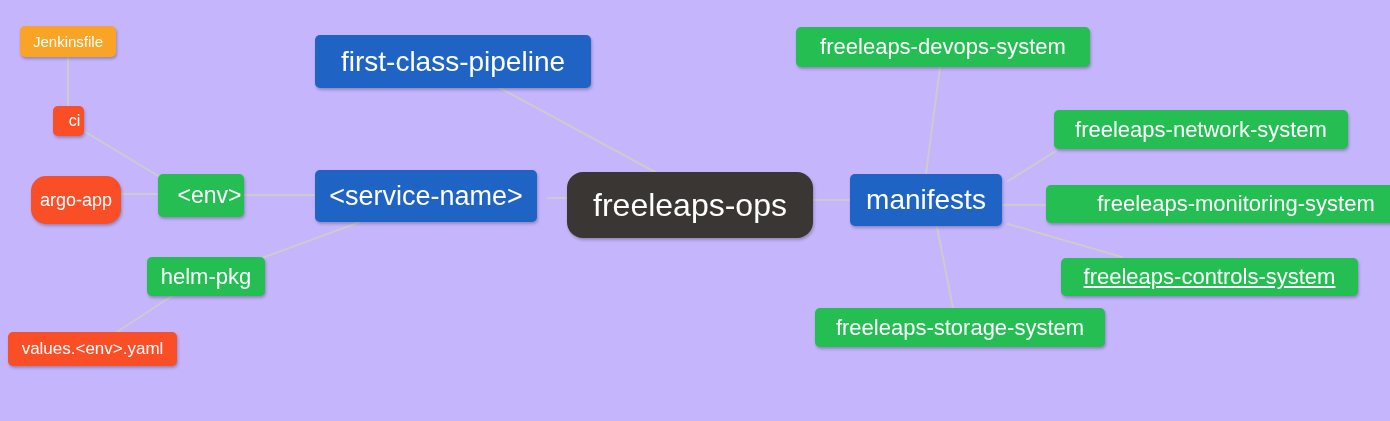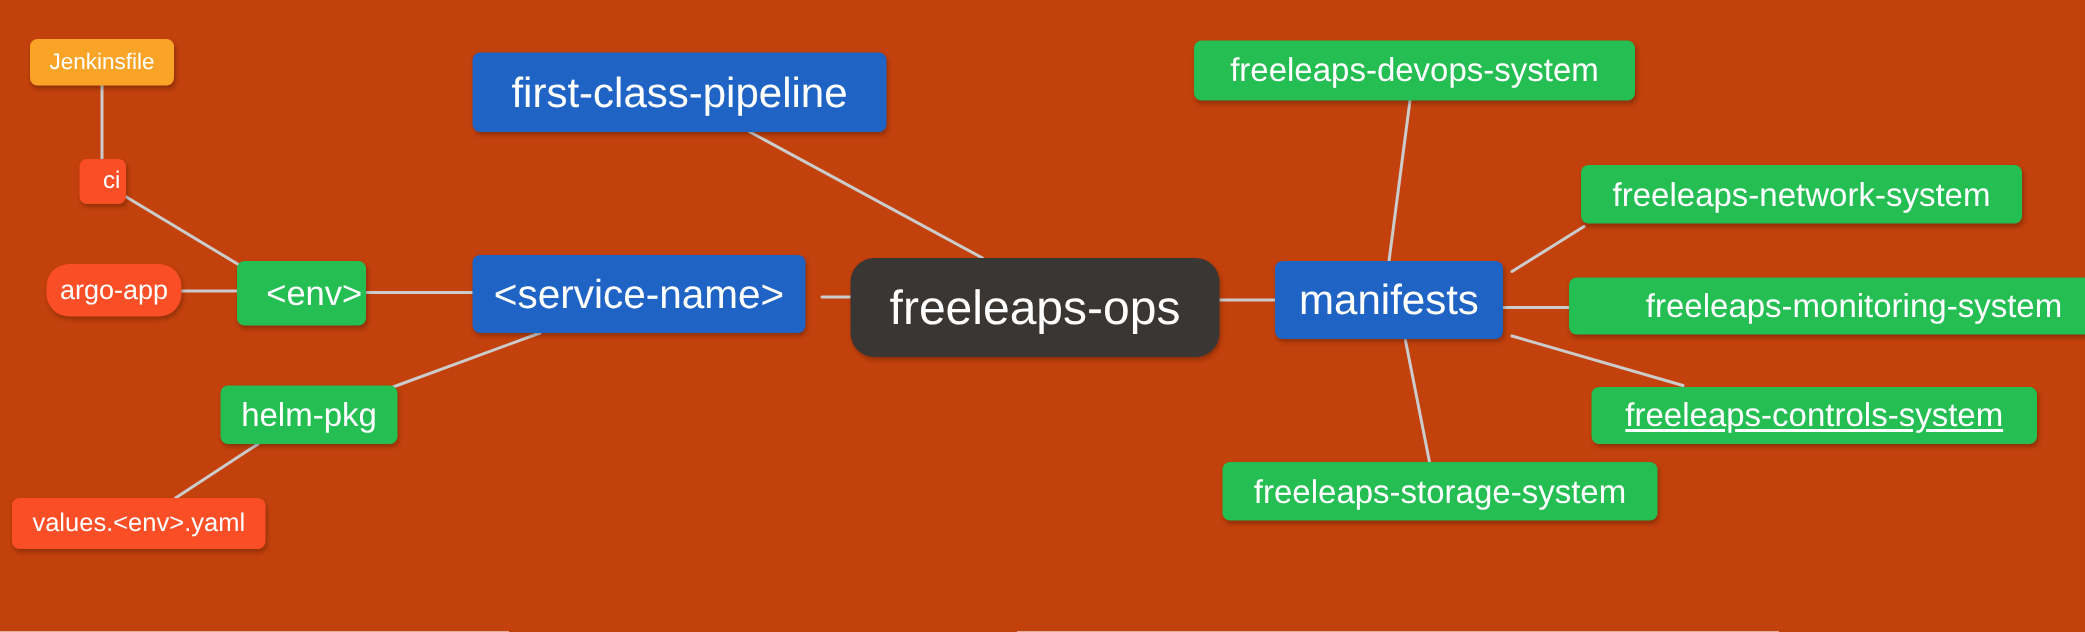--- a/index.html
+++ b/index.html
@@ -1,20 +1,20 @@
 <!DOCTYPE html>
 <html><head>
 <meta charset="utf-8">
 <style>
   html, body { margin: 0; padding: 0; background: #ffffff; }
   .canvas {
     position: relative;
     width: 1390px;
     height: 421px;
-    background: #c2410c;
+    background: #c4b5fd;
     overflow: hidden;
     font-family: "Liberation Sans", sans-serif;
   }
   .edges {
     position: absolute;
     left: 0; top: 0;
     width: 1390px; height: 421px;
   }
   .edges line {
     stroke: #cccccc;
@@ -63,21 +63,21 @@
   </svg>
 
   <div class="node node-orange" style="left:20px; top:26px; width:96px; height:31px; font-size:15px;">
     <span class="node-label">Jenkinsfile</span>
   </div>
 
   <div class="node node-red" style="left:53px; top:106px; width:31px; height:30px; font-size:16px;padding-left:12px;">
     <span class="node-label">ci</span>
   </div>
 
-  <div class="node node-red" style="left:31px; top:176px; width:90px; height:35px; font-size:18px;border-radius:15px;">
+  <div class="node node-red" style="left:31px; top:176px; width:90px; height:48px; font-size:18px;border-radius:15px;">
     <span class="node-label">argo-app</span>
   </div>
 
   <div class="node node-green" style="left:158px; top:174px; width:86px; height:43px; font-size:23px;padding-left:17px;">
     <span class="node-label">&lt;env&gt;</span>
   </div>
 
   <div class="node node-green" style="left:147px; top:257px; width:118px; height:39px; font-size:22px;">
     <span class="node-label">helm-pkg</span>
   </div>

